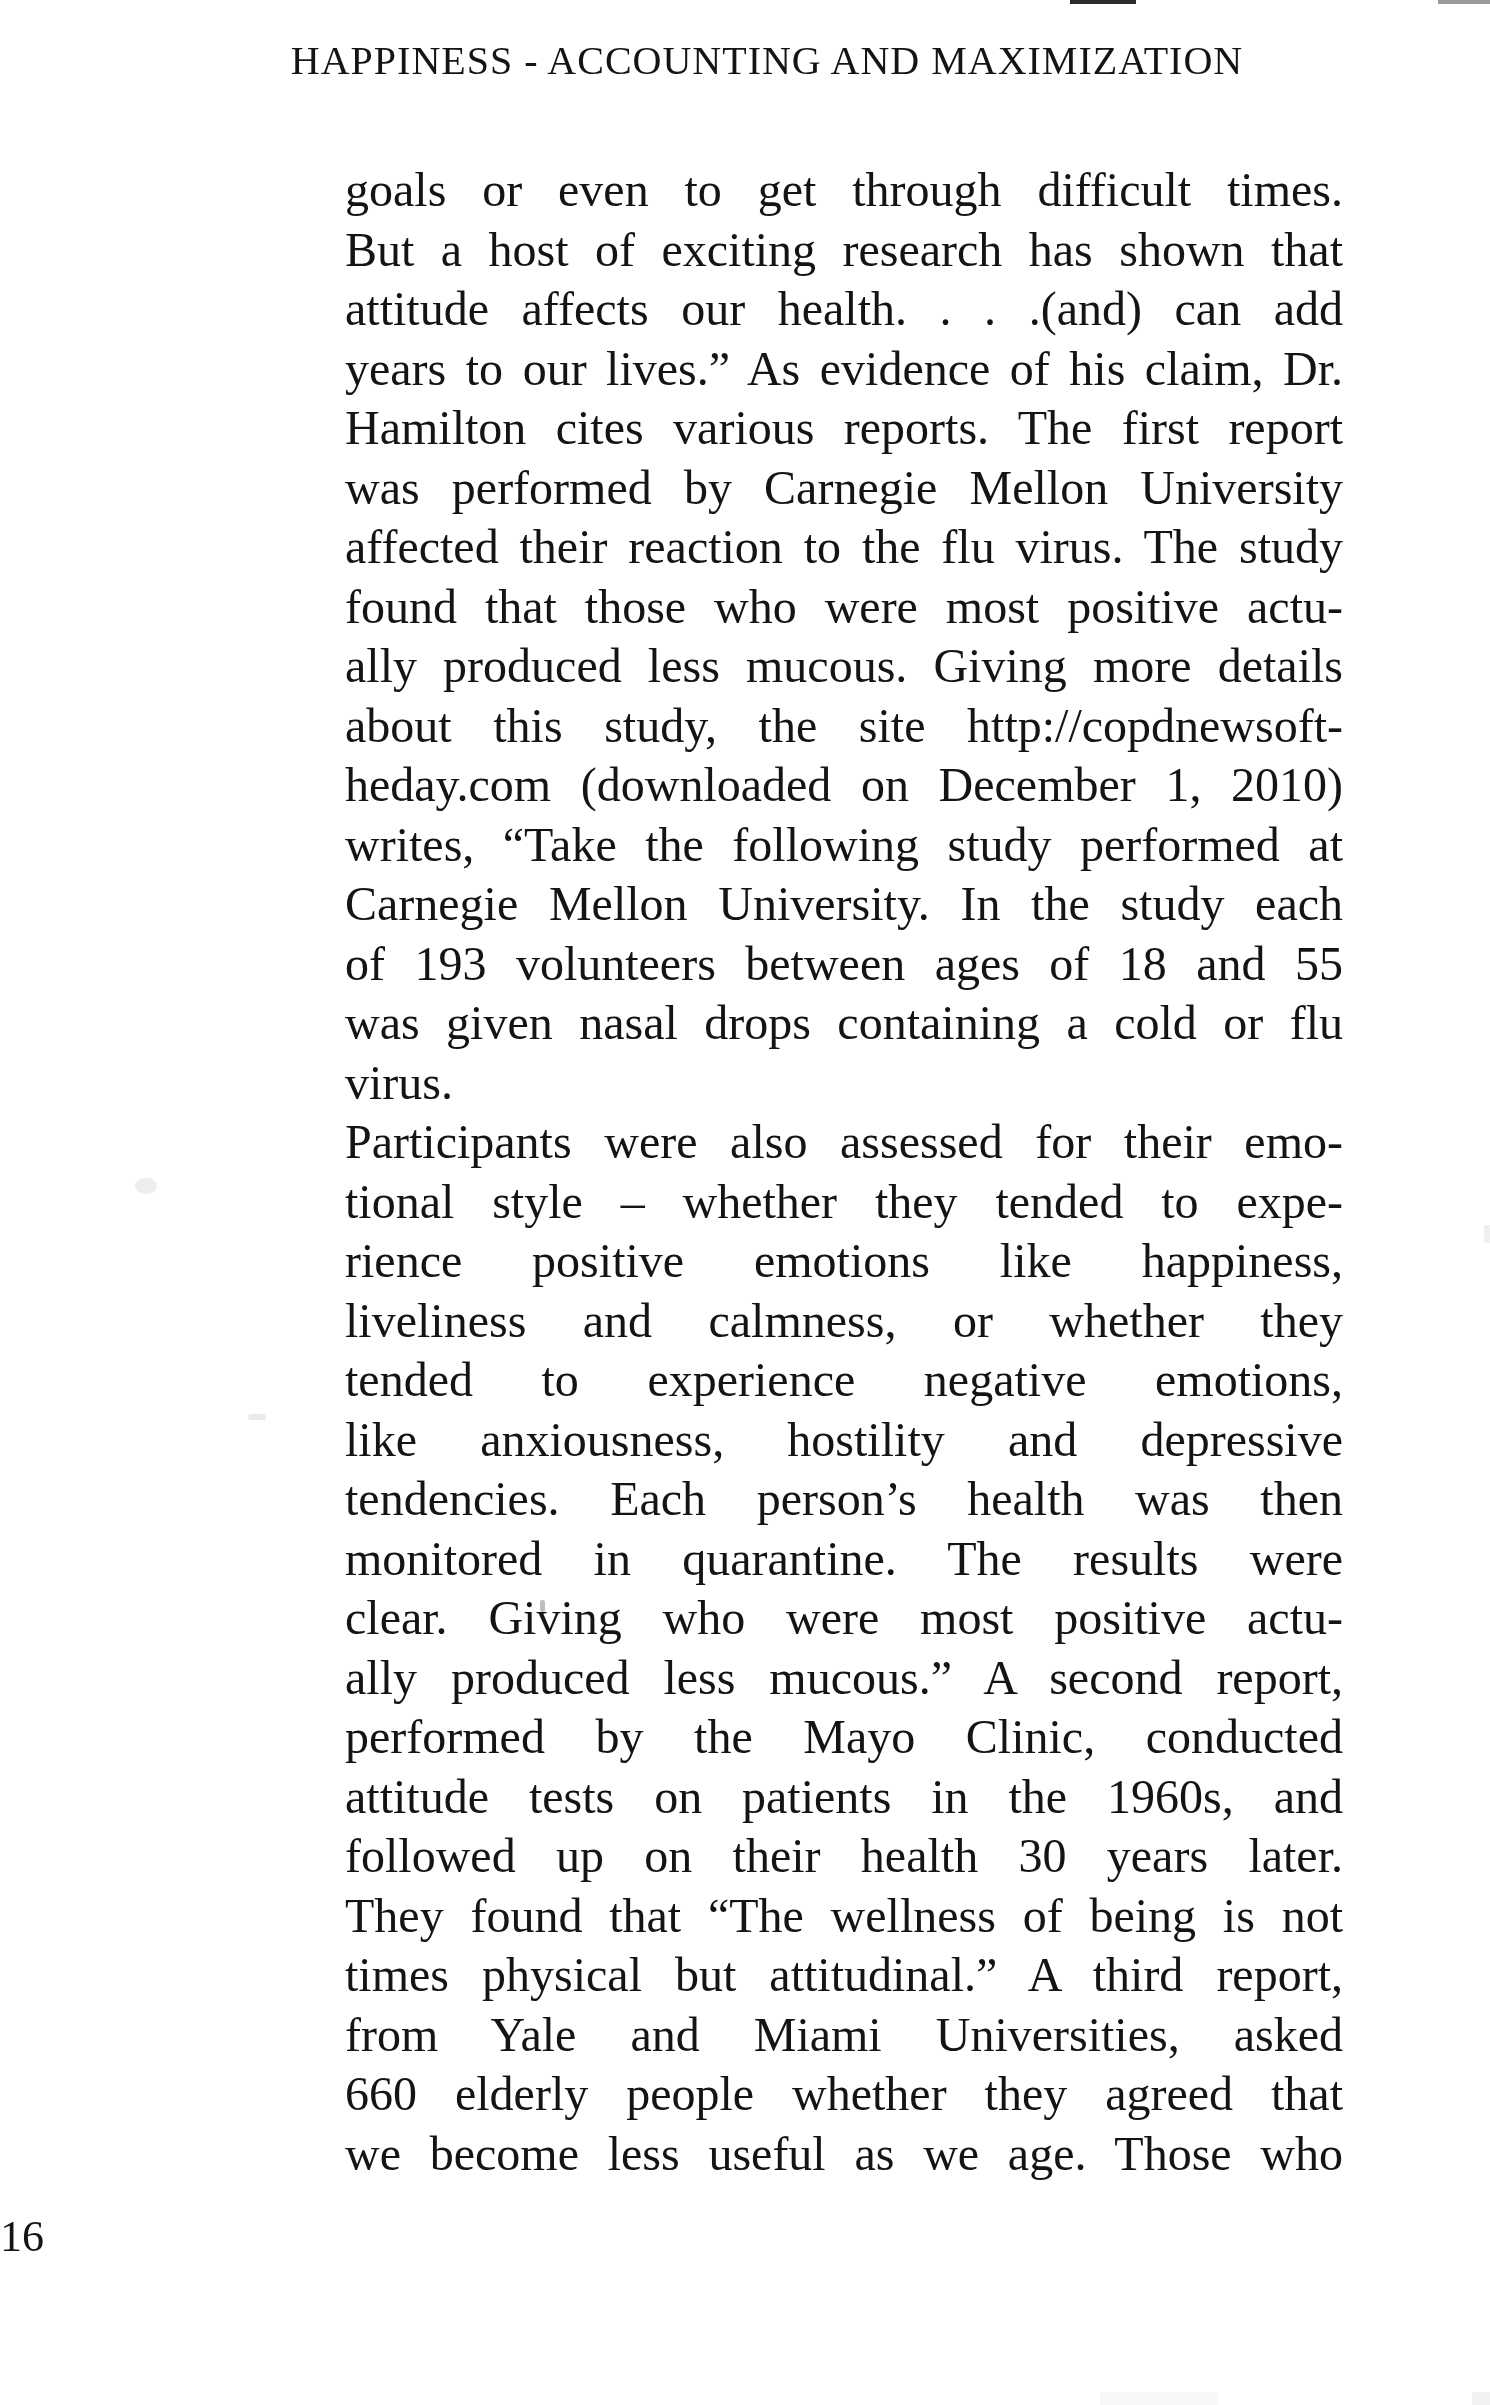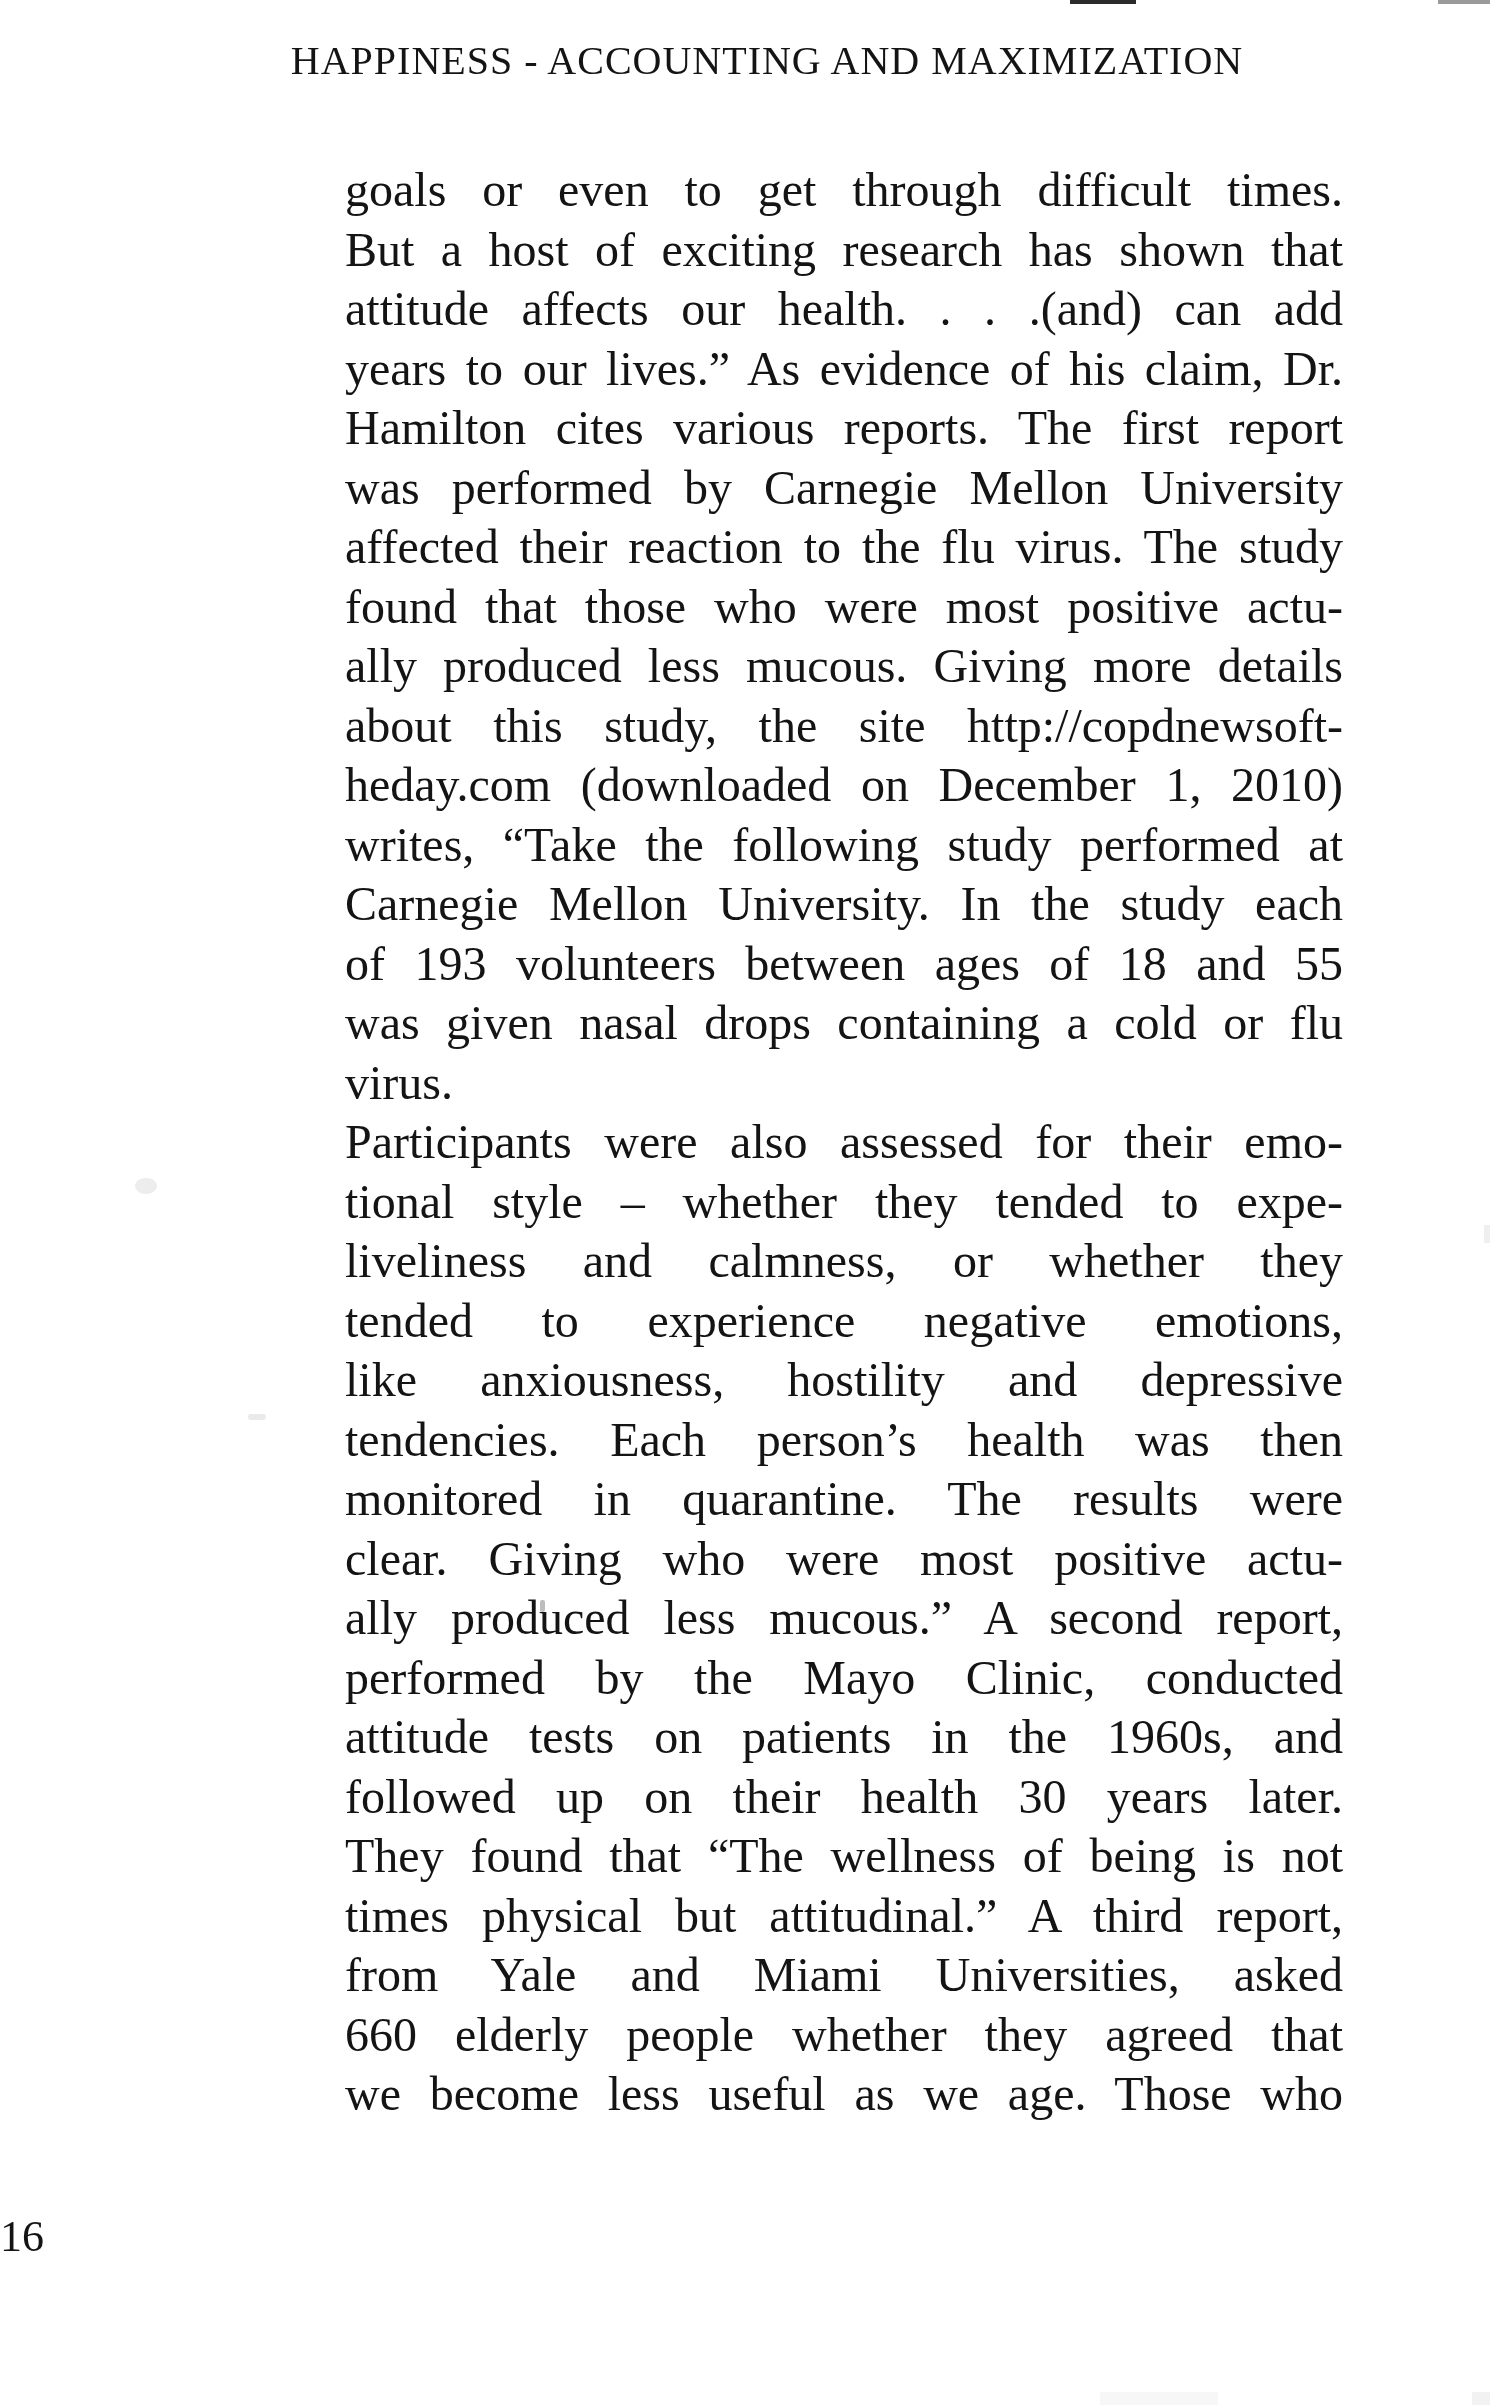--- a/index.html
+++ b/index.html
@@ -81,20 +81,21 @@
     <div class="line">ally produced less mucous. Giving more details</div>
     <div class="line">about this study, the site http://copdnewsoft-</div>
     <div class="line">heday.com (downloaded on December 1, 2010)</div>
     <div class="line">writes, “Take the following study performed at</div>
     <div class="line">Carnegie Mellon University. In the study each</div>
     <div class="line">of 193 volunteers between ages of 18 and 55</div>
     <div class="line">was given nasal drops containing a cold or flu</div>
     <div class="line lastline">virus.</div>
     <div class="line">Participants were also assessed for their emo-</div>
     <div class="line">tional style – whether they tended to expe-</div>
+    <div class="line">rience positive emotions like happiness,</div>
     <div class="line">liveliness and calmness, or whether they</div>
     <div class="line">tended to experience negative emotions,</div>
     <div class="line">like anxiousness, hostility and depressive</div>
     <div class="line">tendencies. Each person’s health was then</div>
     <div class="line">monitored in quarantine. The results were</div>
     <div class="line">clear. Giving who were most positive actu-</div>
     <div class="line">ally produced less mucous.” A second report,</div>
     <div class="line">performed by the Mayo Clinic, conducted</div>
     <div class="line">attitude tests on patients in the 1960s, and</div>
     <div class="line">followed up on their health 30 years later.</div>

